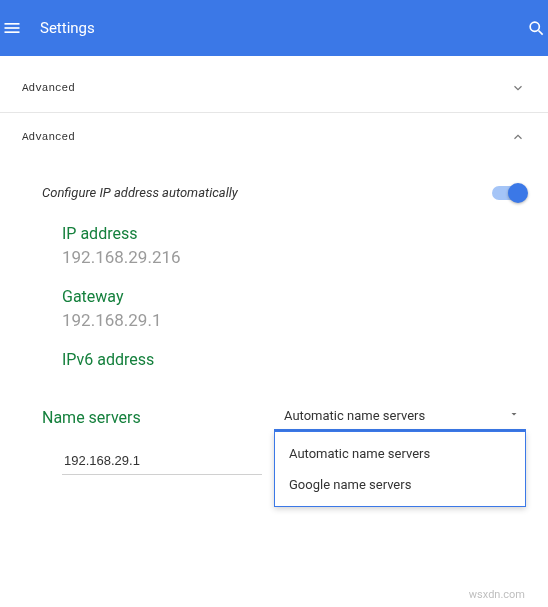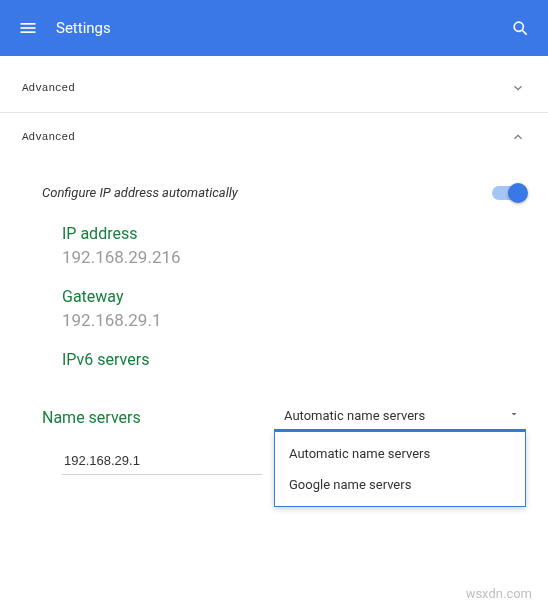--- a/index.html
+++ b/index.html
@@ -12,21 +12,21 @@
       height: 607px;
       position: relative;
       overflow: hidden;
     }
     .app-bar {
       background: #3b78e7;
       color: #fff;
       height: 56px;
       display: flex;
       align-items: center;
-      padding: 0 16px;
+      padding: 0 0;
     }
     .app-bar .menu-icon { width: 24px; height: 24px; display:flex; align-items:center; justify-content:center; cursor:pointer; }
     .app-bar .title { margin-left: 16px; font-size: 15px; font-weight: 400; flex: 1; }
     .app-bar .search-icon { width:24px; height:24px; display:flex; align-items:center; justify-content:center; cursor:pointer; }
     .content { padding-top: 8px; }
     .section-row {
       display: flex;
       align-items: center;
       justify-content: space-between;
       height: 48px;
@@ -83,22 +83,22 @@
     .ns-input {
       width: 200px;
       border: none;
       border-bottom: 1px solid #d0d0d0;
       padding: 6px 2px;
       font-size: 13px;
       color:#333;
       outline:none;
     }
     .watermark {
-      position:absolute; bottom: 6px; right: 16px;
-      font-size: 13px; color:#bfbfbf;
+      position:absolute; bottom: 6px; right: 23px;
+      font-size: 11px; color:#bfbfbf;
     }
   </style>
 </head>
 <body>
 
 <div class="app-bar">
   <div class="menu-icon">
     <svg viewBox="0 0 24 24" width="20" height="20" fill="#fff">
         <rect x="3" y="6" width="18" height="2"></rect>
         <rect x="3" y="11" width="18" height="2"></rect>
@@ -147,21 +147,21 @@
       <div class="field-value">192.168.29.216</div>
     </div>
 
 
     <div class="field-block">
       <div class="field-label">Gateway</div>
       <div class="field-value">192.168.29.1</div>
     </div>
 
     <div class="field-block">
-      <div class="field-label">IPv6 servers</div>
+      <div class="field-label">IPv6 address</div>
       <div class="field-value"></div>
     </div>
 
     <div class="nameservers-row">
       <span class="field-label">Name servers</span>
       <div class="select-wrap">
         <div class="select-field">
           <span>Automatic name servers</span>
           <span class="select-arrow">
             <svg viewBox="0 0 24 24" width="12" height="12" fill="#6b6b6b">

